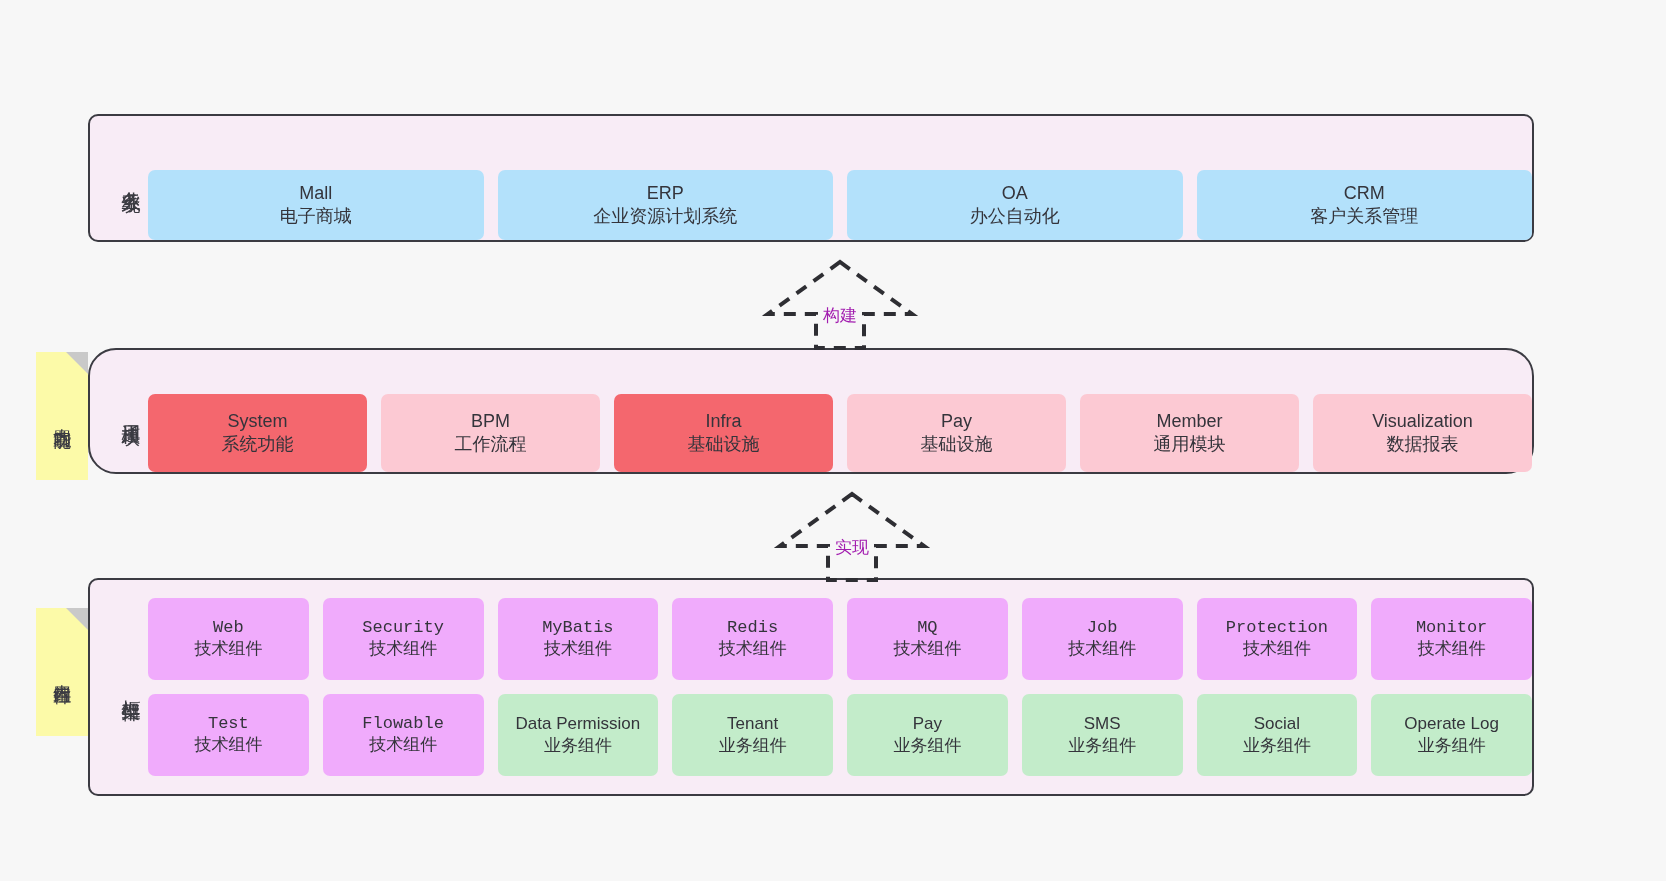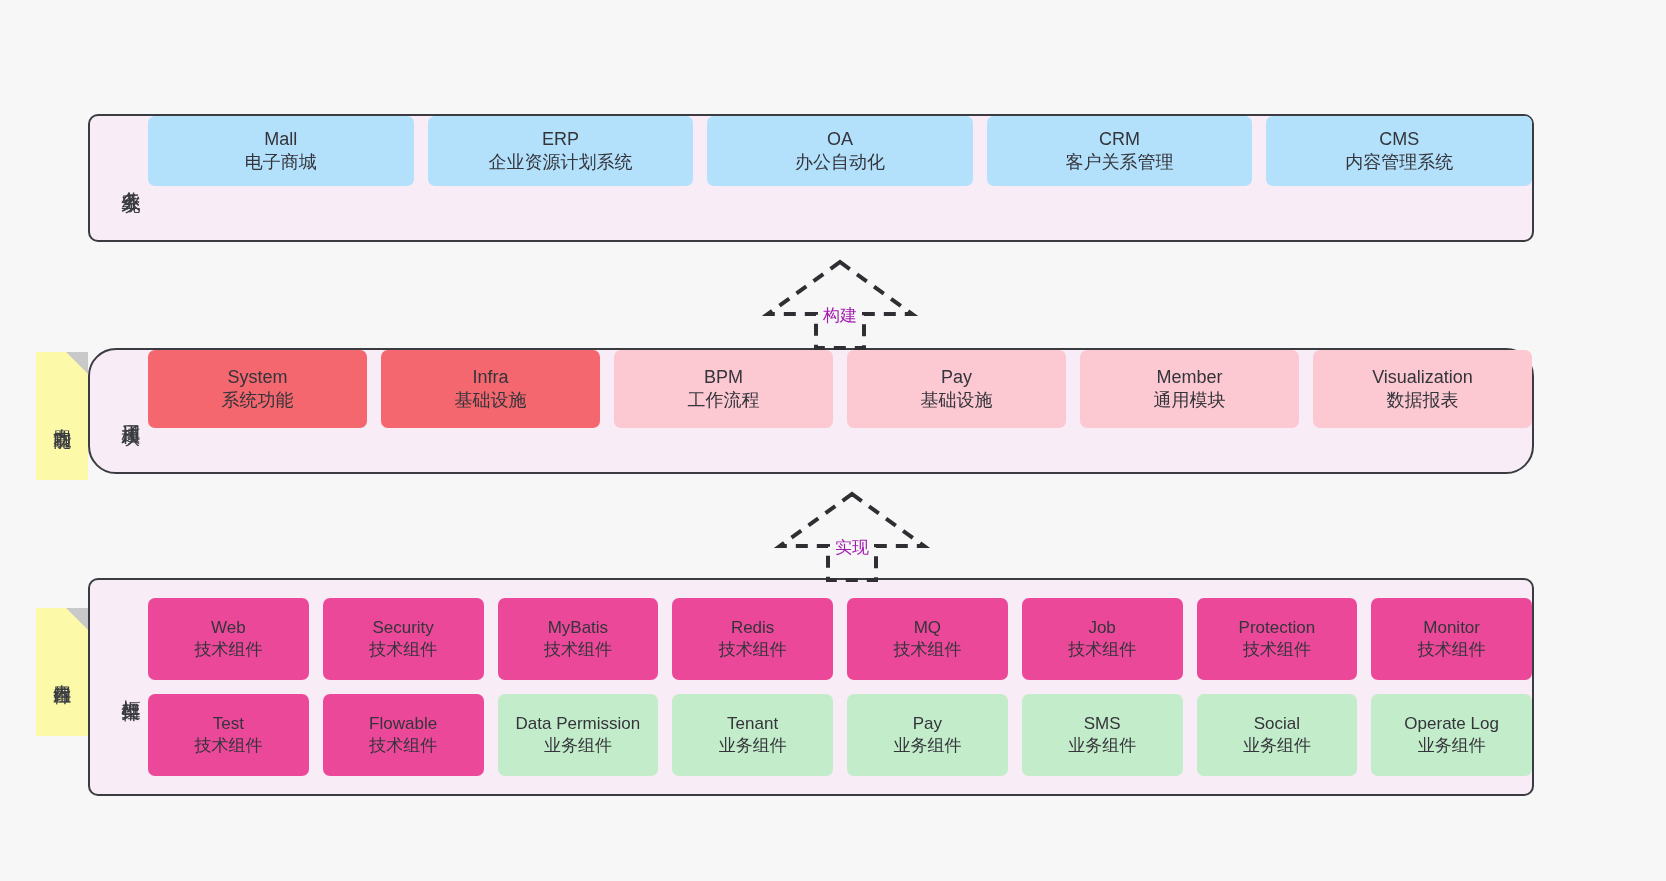--- a/index.html
+++ b/index.html
@@ -34,21 +34,21 @@
     writing-mode: vertical-rl;
     text-orientation: upright;
     white-space: nowrap;
   }
   .band-cards {
     flex: 1 1 auto;
     display: flex;
     gap: 14px;
     padding: 0 0 0 6px;
     height: 100%;
-    align-items: flex-start;
+    align-items: flex-end;
   }
   .band-cards.two-rows {
     flex-direction: column;
     justify-content: center;
     gap: 14px;
   }
   .card-row { display: flex; gap: 14px; width: 100%; }
 
   .card {
     flex: 1 1 0;
@@ -63,21 +63,21 @@
     color: #34343b;
     padding: 6px 4px;
     user-select: none;
   }
   .card .c-title { display: block; }
   .card .c-sub { display: block; }
 
   .card.blue        { background: #b3e1fb; }
   .card.red         { background: #f4676e; }
   .card.pink        { background: #fcc9d3; }
-  .card.green       { background: #ec4899; }
+  .card.green       { background: #f0abfc; font-family: Liberation Mono, monospace; }
   .card.green-light { background: #c3ecca; }
 
   
   #band-business { left: 88px;  top: 114px; width: 1446px; height: 128px; }
   #band-business .card { height: 70px; }
 
   #band-modules  { left: 88px;  top: 348px; width: 1446px; height: 126px; border-radius: 28px; }
   #band-modules .card { height: 78px; }
 
   #band-framework{ left: 88px;  top: 578px; width: 1446px; height: 218px; }
@@ -148,51 +148,47 @@
           <span class="c-sub">企业资源计划系统</span>
         </div>
         <div class="card blue">
           <span class="c-title">OA</span>
           <span class="c-sub">办公自动化</span>
         </div>
         <div class="card blue">
           <span class="c-title">CRM</span>
           <span class="c-sub">客户关系管理</span>
         </div>
-        <div class="card blue">
-          <span class="c-title">CMS</span>
-          <span class="c-sub">内容管理系统</span>
-        </div>
       </div>
   </div>
 
   <div class="gen-arrow" id="arrow-build">
     <svg viewBox="0 0 160 92" preserveAspectRatio="none" aria-hidden="true">
       <path d="M80 4 L152 56 L104 56 L104 90 L56 90 L56 56 L8 56 Z" fill="none" stroke="#2e2e33" stroke-width="4" stroke-dasharray="12,9" stroke-linejoin="miter"></path>
     </svg>
     <div class="arrow-label">构建</div>
   </div>
 
   <div class="note" id="note-features">
     <span>内置功能</span>
   </div>
   <div class="band" id="band-modules">
     <div class="band-label">通用模块</div>
     <div class="band-cards" id="module-cards">
         <div class="card red">
           <span class="c-title">System</span>
           <span class="c-sub">系统功能</span>
         </div>
+        <div class="card pink">
+          <span class="c-title">BPM</span>
+          <span class="c-sub">工作流程</span>
+        </div>
         <div class="card red">
           <span class="c-title">Infra</span>
           <span class="c-sub">基础设施</span>
-        </div>
-        <div class="card pink">
-          <span class="c-title">BPM</span>
-          <span class="c-sub">工作流程</span>
         </div>
         <div class="card pink">
           <span class="c-title">Pay</span>
           <span class="c-sub">基础设施</span>
         </div>
         <div class="card pink">
           <span class="c-title">Member</span>
           <span class="c-sub">通用模块</span>
         </div>
         <div class="card pink">

